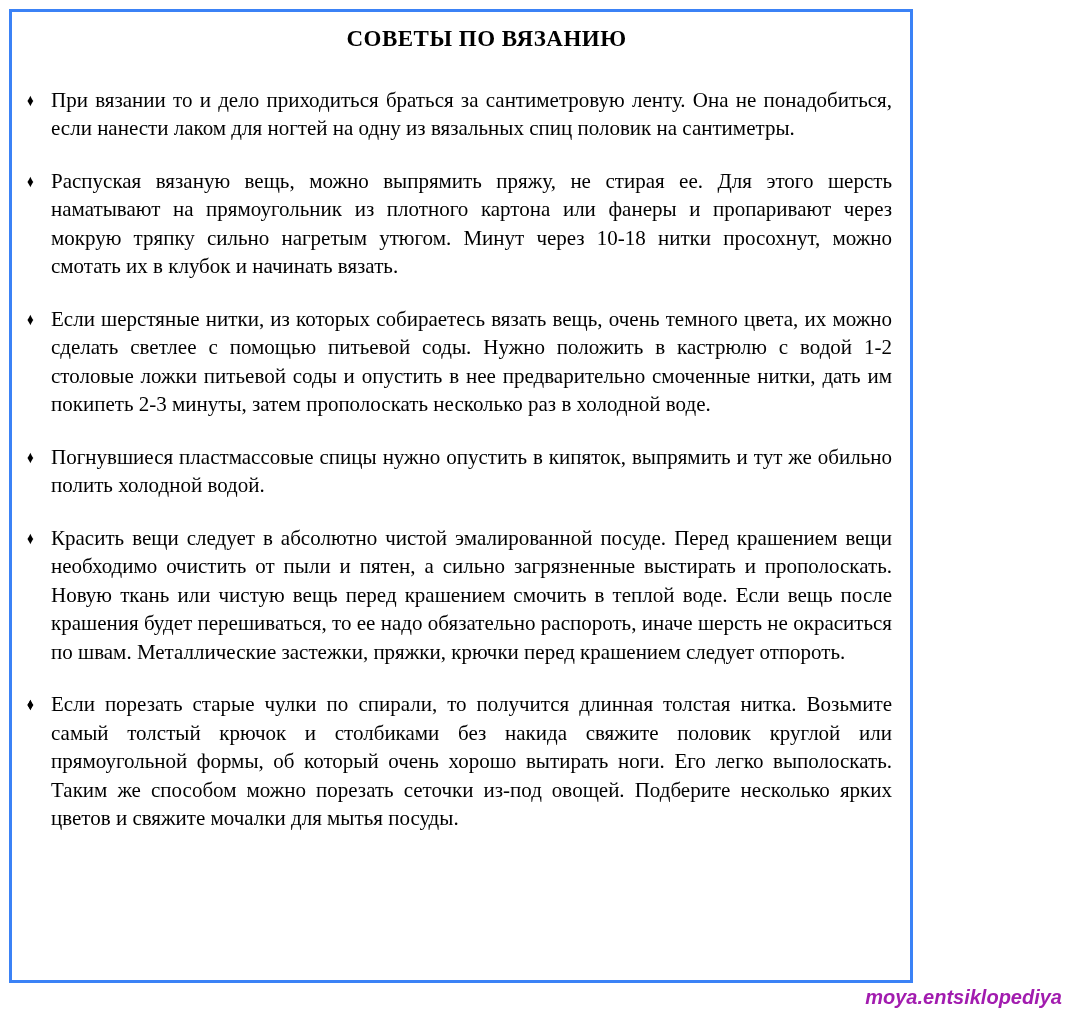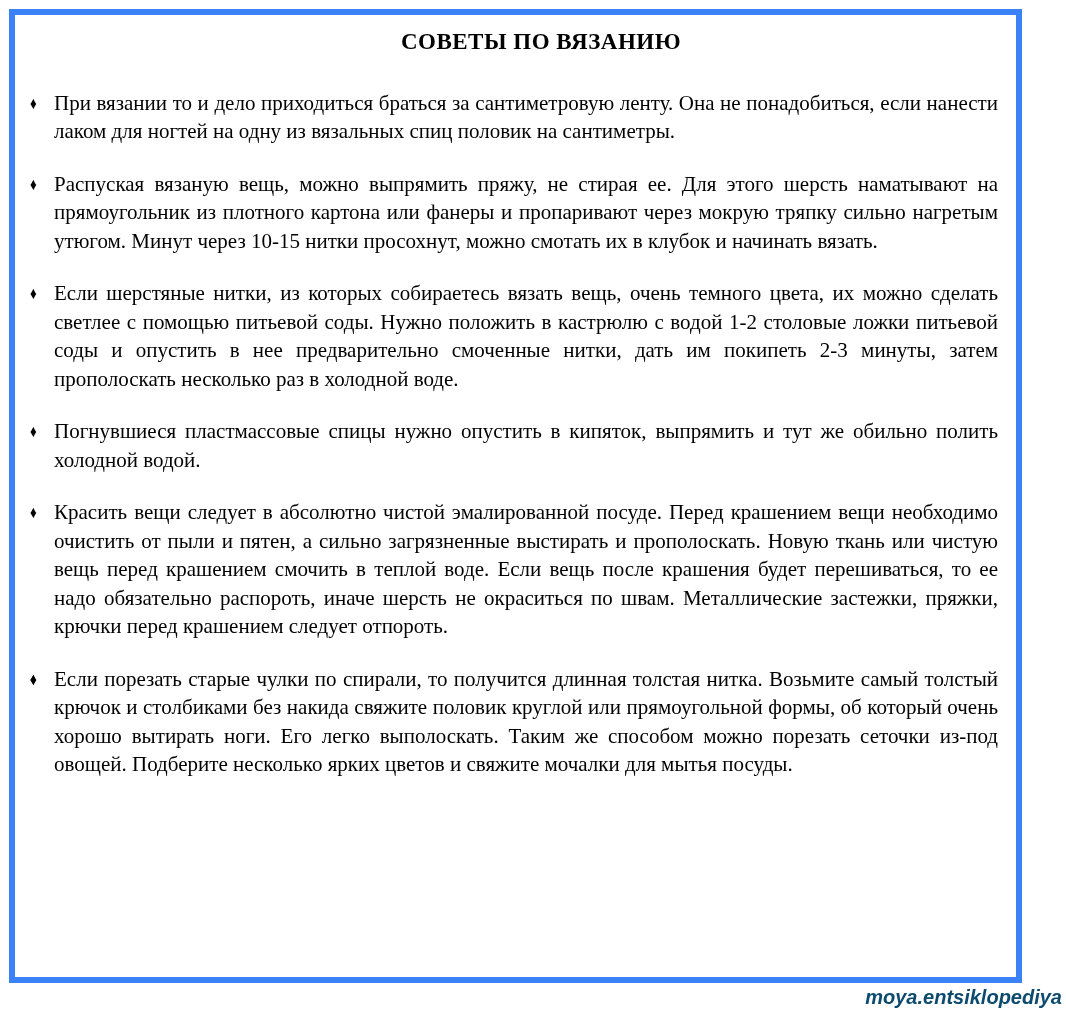--- a/index.html
+++ b/index.html
@@ -13,23 +13,23 @@
     height: 1009px;
     background: #ffffff;
     overflow: hidden;
     font-family: "Liberation Serif", "DejaVu Serif", serif;
     color: #000000;
   }
   .doc-frame {
     position: absolute;
     left: 9px;
     top: 9px;
-    width: 1013px;
+    width: 904px;
     height: 974px;
-    border: 6px solid #3b82f6;
+    border: 3px solid #3b82f6;
     box-sizing: border-box;
     padding: 13px 18px 0 39px;
     background: #ffffff;
   }
   .doc-title {
     margin: 0 0 33px 0;
     padding-left: 30px;
     text-align: center;
     font-family: "Liberation Serif", "DejaVu Serif", serif;
     font-size: 23px;
@@ -66,42 +66,42 @@
   }
   .watermark {
     position: absolute;
     right: 4px;
     bottom: 2px;
     font-family: "Liberation Sans", "DejaVu Sans", sans-serif;
     font-size: 20px;
     line-height: 1;
     font-weight: bold;
     font-style: italic;
-    color: #0c4a6e;
+    color: #a21caf;
   }
 </style>
 </head>
 <body>
 
 <div class="page">
 
   <div class="doc-frame">
 
     <h1 class="doc-title">СОВЕТЫ ПО ВЯЗАНИЮ</h1>
 
     <ul class="tips-list">
 
       <li class="tip-item">
         <span class="tip-bullet">♦</span>
         <span>При вязании то и дело приходиться браться за сантиметровую ленту. Она не понадобиться, если нанести лаком для ногтей на одну из вязальных спиц половик на сантиметры.</span>
       </li>
 
       <li class="tip-item">
         <span class="tip-bullet">♦</span>
-        <span>Распуская вязаную вещь, можно выпрямить пряжу, не стирая ее. Для этого шерсть наматывают на прямоугольник из плотного картона или фанеры и пропаривают через мокрую тряпку сильно нагретым утюгом. Минут через 10-15 нитки просохнут, можно смотать их в клубок и начинать вязать.</span>
+        <span>Распуская вязаную вещь, можно выпрямить пряжу, не стирая ее. Для этого шерсть наматывают на прямоугольник из плотного картона или фанеры и пропаривают через мокрую тряпку сильно нагретым утюгом. Минут через 10-18 нитки просохнут, можно смотать их в клубок и начинать вязать.</span>
       </li>
 
       <li class="tip-item">
         <span class="tip-bullet">♦</span>
         <span>Если шерстяные нитки, из которых собираетесь вязать вещь, очень темного цвета, их можно сделать светлее с помощью питьевой соды. Нужно положить в кастрюлю с водой 1-2 столовые ложки питьевой соды и опустить в нее предварительно смоченные нитки, дать им покипеть 2-3 минуты, затем прополоскать несколько раз в холодной воде.</span>
       </li>
 
       <li class="tip-item">
         <span class="tip-bullet">♦</span>
         <span>Погнувшиеся пластмассовые спицы нужно опустить в кипяток, выпрямить и тут же обильно полить холодной водой.</span>

